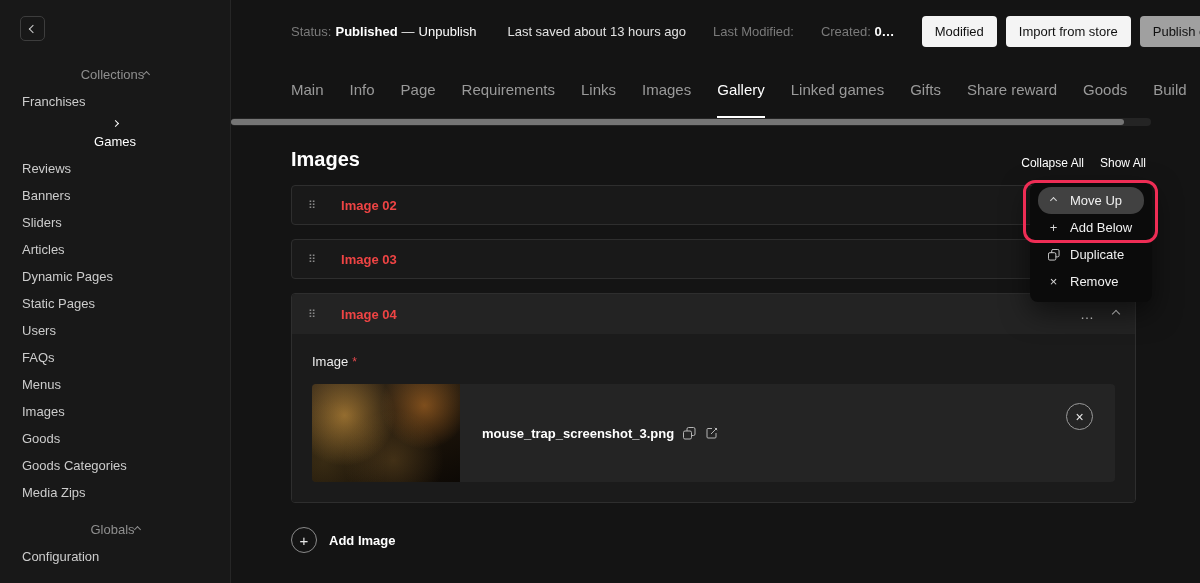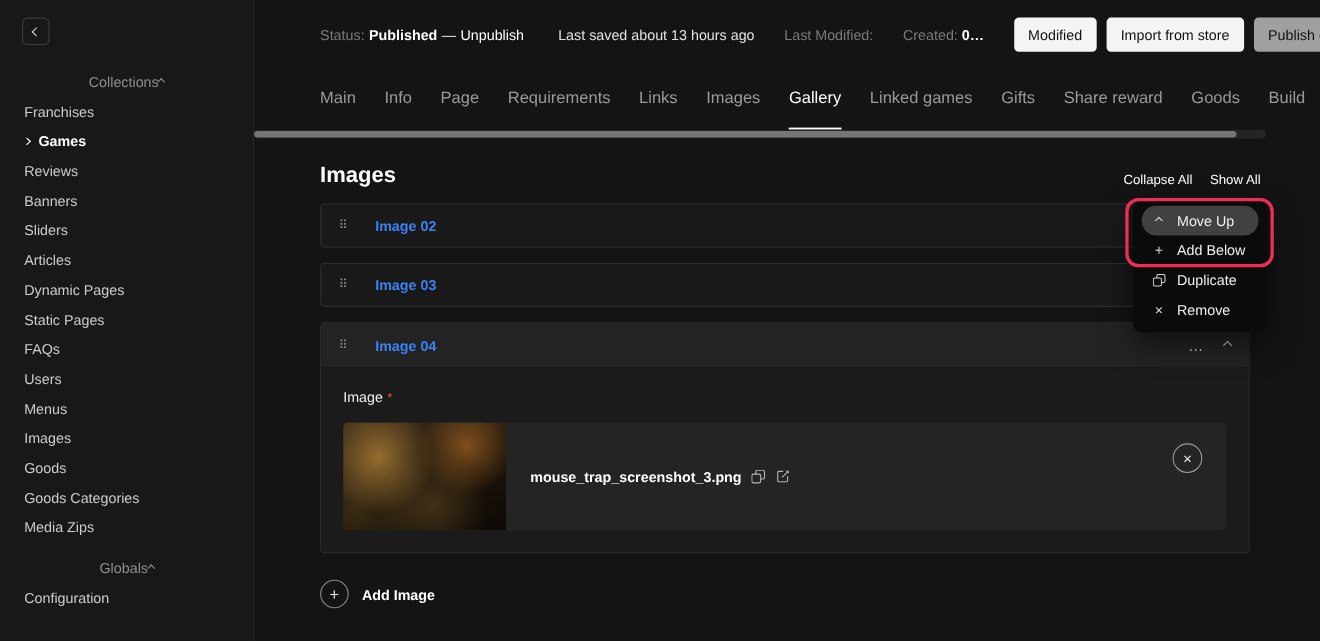--- a/index.html
+++ b/index.html
@@ -16,21 +16,21 @@
     background:transparent; color:#cfcfcf; display:flex; align-items:center; justify-content:center; cursor:pointer; }
   .chev { display:inline-block; width:6px; height:6px; border-style:solid; border-color:currentColor; border-width:1.5px 0 0 1.5px; }
   .chev.up { transform:rotate(45deg); }
   .chev.left { transform:rotate(-45deg); }
   .chev.right { transform:rotate(135deg); }
   .chev.tiny { width:5px; height:5px; }
   .side-section { margin-top:20px; }
   .side-section + .side-section { margin-top:10px; }
   .side-header { display:flex; justify-content:center; align-items:center; padding:6px 22px; color:#8f8f8f; font-size:13px; cursor:pointer; }
   .side-item { padding:6px 22px; font-size:13px; color:#cccccc; cursor:pointer; white-space:nowrap; }
-  .side-item.active { color:#ffffff; font-weight:bold; display:flex; align-items:center; gap:8px; }
+  .side-item.active { color:#ffffff; font-weight:normal; display:flex; align-items:center; gap:8px;flex-direction:column; }
 
   
   .main { flex:1; min-width:0; display:flex; flex-direction:column; }
 
   .topbar { height:62px; flex:none; display:flex; align-items:center; padding:0 64px 0 60px; gap:27px; font-size:13px; white-space:nowrap; }
   .muted { color:#7a7a7a; }
   .bold { font-weight:bold; color:#ffffff; }
   .link-underline { color:#ffffff; cursor:pointer; }
   .status-group span { margin-right:4px; }
   .saved-text { color:#e2e2e2; }
@@ -49,21 +49,21 @@
   
   .content { flex:1; padding:22px 0 0 60px; overflow:hidden; }
   .content-head { position:relative; width:845px; }
   .page-title { font-size:20px; font-weight:bold; color:#ffffff; }
   .head-links { position:absolute; right:-10px; top:8px; display:flex; gap:16px; font-size:12px; color:#ffffff; }
   .head-links span { cursor:pointer; }
 
   .rows { width:845px; display:flex; flex-direction:column; gap:14px; margin-top:14px; }
   .row { height:40px; border:1px solid #2e2e2e; border-radius:4px; background:#191919; display:flex; align-items:center; padding:0 16px; gap:14px; }
   .drag { color:#8a8a8a; font-size:11px; cursor:grab; line-height:1; }
-  .row-label { font-size:13px; font-weight:600; color:#3b82f6;padding-left:11px; }
+  .row-label { font-size:13px; font-weight:600; color:#ef4444;padding-left:11px; }
 
   .row-expanded { border:1px solid #2e2e2e; border-radius:4px; overflow:hidden; }
   .re-header { height:40px; background:#232323; display:flex; align-items:center; padding:0 16px; gap:14px; }
   .re-actions { margin-left:auto; display:flex; align-items:center; gap:18px; color:#cfcfcf; }
   .re-ellipsis { font-size:14px; letter-spacing:1px; cursor:pointer; }
   .re-collapse { cursor:pointer; display:flex; align-items:center; }
   .re-body { background:#1b1b1b; padding:18px 20px 20px; }
   .field-label { font-size:13px; color:#ededed; }
   .req { margin-left:4px; font-size:12px; }
 
@@ -123,22 +123,22 @@
         <div class="side-item active">
           <span class="chev right tiny"></span>
           <span>Games</span>
         </div>
         <div class="side-item">Reviews</div>
         <div class="side-item">Banners</div>
         <div class="side-item">Sliders</div>
         <div class="side-item">Articles</div>
         <div class="side-item">Dynamic Pages</div>
         <div class="side-item">Static Pages</div>
+        <div class="side-item">Users</div>
         <div class="side-item">FAQs</div>
-        <div class="side-item">Users</div>
         <div class="side-item">Menus</div>
         <div class="side-item">Images</div>
         <div class="side-item">Goods</div>
         <div class="side-item">Goods Categories</div>
         <div class="side-item">Media Zips</div>
       </nav>
     </div>
 
     <div class="side-section">
       <div class="side-header">

